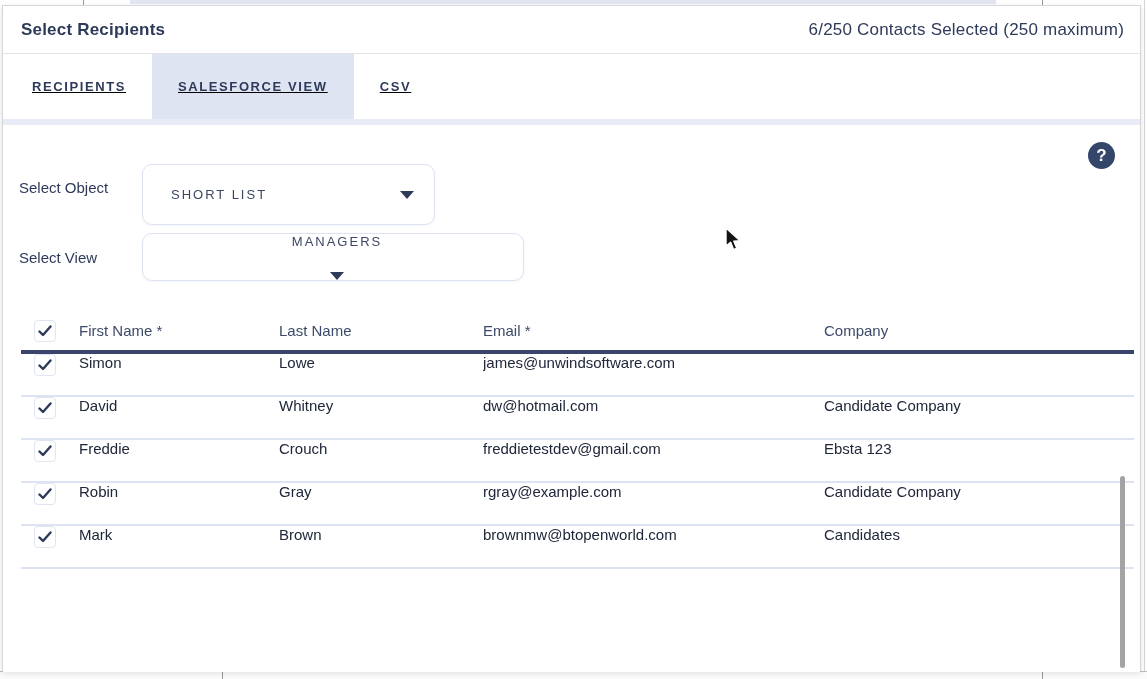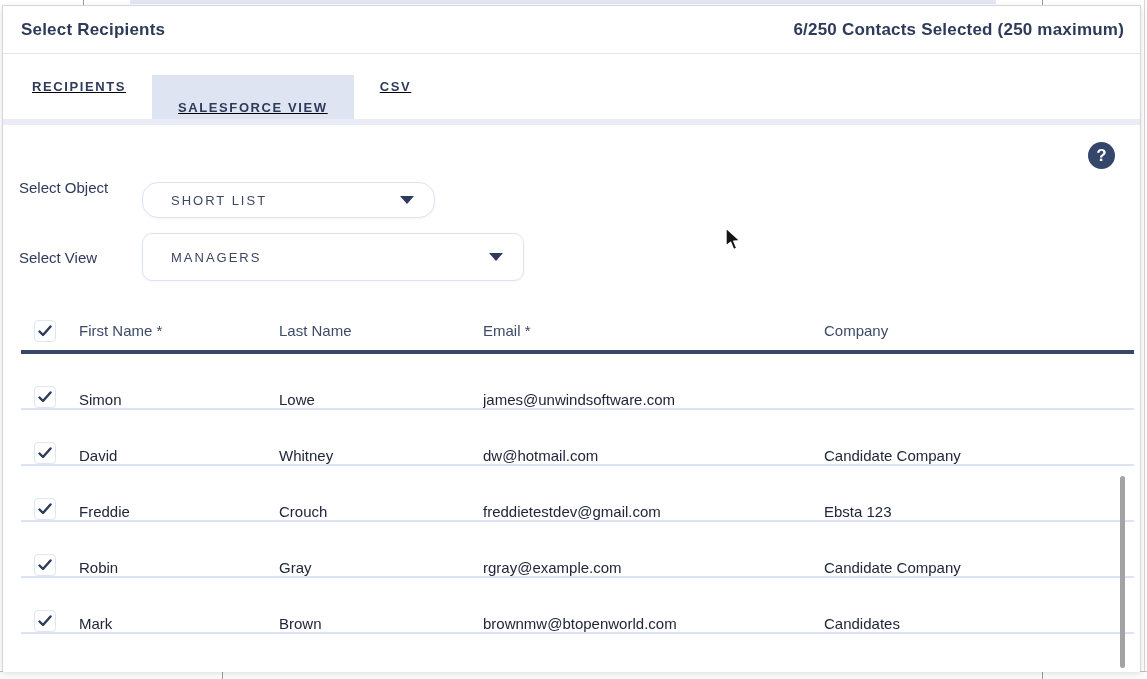--- a/index.html
+++ b/index.html
@@ -11,27 +11,27 @@
   .bg-vline{position:absolute;width:1px;background:#9a9a9a;}
   .bg-vline-right{position:absolute;left:1144px;top:0;width:1px;height:679px;background:#d6d6d6;}
   .bg-bottom{position:absolute;left:0;top:671px;width:1147px;height:8px;background:#fbfbfb;border-top:1px solid #bdbdbd;}
 
   
   .modal{position:absolute;left:2px;top:5px;width:1139px;height:666px;background:#a21caf;
          border:1px solid #d6d6da;box-shadow:0 2px 6px rgba(0,0,0,.12);}
   .modal-header{position:absolute;left:0;top:0;width:100%;height:48px;display:flex;align-items:center;
                 justify-content:space-between;padding:0 16px 0 18px;border-bottom:1px solid #e3e3e8;background:#fff;}
   .modal-title{font-size:17px;font-weight:600;color:#2e3a59;letter-spacing:.2px;}
-  .modal-status{font-size:17px;font-weight:700;color:#2e3a59;letter-spacing:.2px;}
+  .modal-status{font-size:17px;font-weight:400;color:#2e3a59;letter-spacing:.2px;}
 
   
   .tab-bar{position:absolute;left:0;top:48px;width:100%;height:65px;display:flex;background:#fff;padding-left:3px;text-decoration:underline;}
   .tab{height:100%;display:flex;align-items:center;padding:0 26px;font-size:13px;font-weight:600;
        letter-spacing:1.6px;color:#2e3a59;cursor:pointer;background:#fff;}
-  .tab.active{background:#dee4f2;margin-top:21px;}
+  .tab.active{background:#dee4f2;}
   .tab-strip{position:absolute;left:0;top:113px;width:100%;height:6px;background:#e9ecf7;}
 
   
   .content{position:absolute;left:0;top:119px;width:100%;height:547px;background:#fff;}
 
   .help-icon{position:absolute;left:1085px;top:17px;width:27px;height:27px;border-radius:50%;
              background:#35466b;color:#ffffff;display:flex;align-items:center;justify-content:center;
              font-size:17px;font-weight:700;cursor:pointer;}
 
   .field-label{position:absolute;font-size:15px;color:#2e3a59;}
@@ -40,21 +40,21 @@
             justify-content:space-between;padding:0 20px 0 28px;cursor:pointer;}
   .dropdown-value{font-size:13px;letter-spacing:2px;color:#3b4764;font-weight:500;}
   .caret{width:0;height:0;border-left:7px solid transparent;border-right:7px solid transparent;
          border-top:8px solid #2e3a59;}
 
   
   .tbl{position:absolute;left:18px;top:186px;width:1113px;}
   .thead{display:flex;align-items:center;height:39px;}
   .thead .hcell{font-size:15px;color:#3d4a68;}
   .thick-rule{height:4px;background:#39456b;width:100%;}
-  .trow{display:flex;align-items:flex-end;height:56px;border-bottom:2px solid #dde3f2;background:#fff;}
+  .trow{display:flex;align-items:flex-start;height:43px;border-bottom:2px solid #dde3f2;background:#fff;}
   .checkbox{width:22px;height:22px;margin-left:13px;border:1px solid #dfe5f2;border-radius:4px;
             background:#fff;display:flex;align-items:center;justify-content:center;cursor:pointer;flex:none;}
   .checkbox svg{display:block;}
   .c-first{width:200px;margin-left:23px;}
   .c-last{width:204px;}
   .c-email{width:341px;}
   .c-company{flex:1;}
   .tcell{font-size:15px;color:#20273a;white-space:nowrap;overflow:hidden;}
 
   .scrollbar-thumb{position:absolute;left:1117px;top:351px;width:5px;height:192px;background:#a3a3a3;
@@ -95,27 +95,27 @@
         <span>CSV</span>
       </div>
     </div>
     <div class="tab-strip"></div>
 
     <div class="content">
 
       <div class="help-icon">?</div>
 
       <div class="field-label" style="left:16px;top:54px;">Select Object</div>
-      <div class="dropdown" style="left:139px;top:57px;width:293px;height:36px;border-radius:16px;">
+      <div class="dropdown" style="left:139px;top:39px;width:293px;height:61px;">
         <span class="dropdown-value">SHORT LIST</span>
         <span class="caret"></span>
       </div>
 
       <div class="field-label" style="left:16px;top:124px;">Select View</div>
-      <div class="dropdown" style="left:139px;top:108px;width:382px;height:48px;">
+      <div class="dropdown" style="left:139px;top:108px;width:382px;height:48px;flex-direction:column;">
         <span class="dropdown-value">MANAGERS</span>
         <span class="caret"></span>
       </div>
 
       <div class="tbl">
         <div class="thead">
           <span class="checkbox">
               <svg width="14" height="12" viewBox="0 0 14 12">
                 <path d="M1.5 6.5 L5 10 L12.5 1.5" fill="none" stroke="#2e3a59" stroke-width="2.4" stroke-linecap="round" stroke-linejoin="round"></path>
               </svg>

